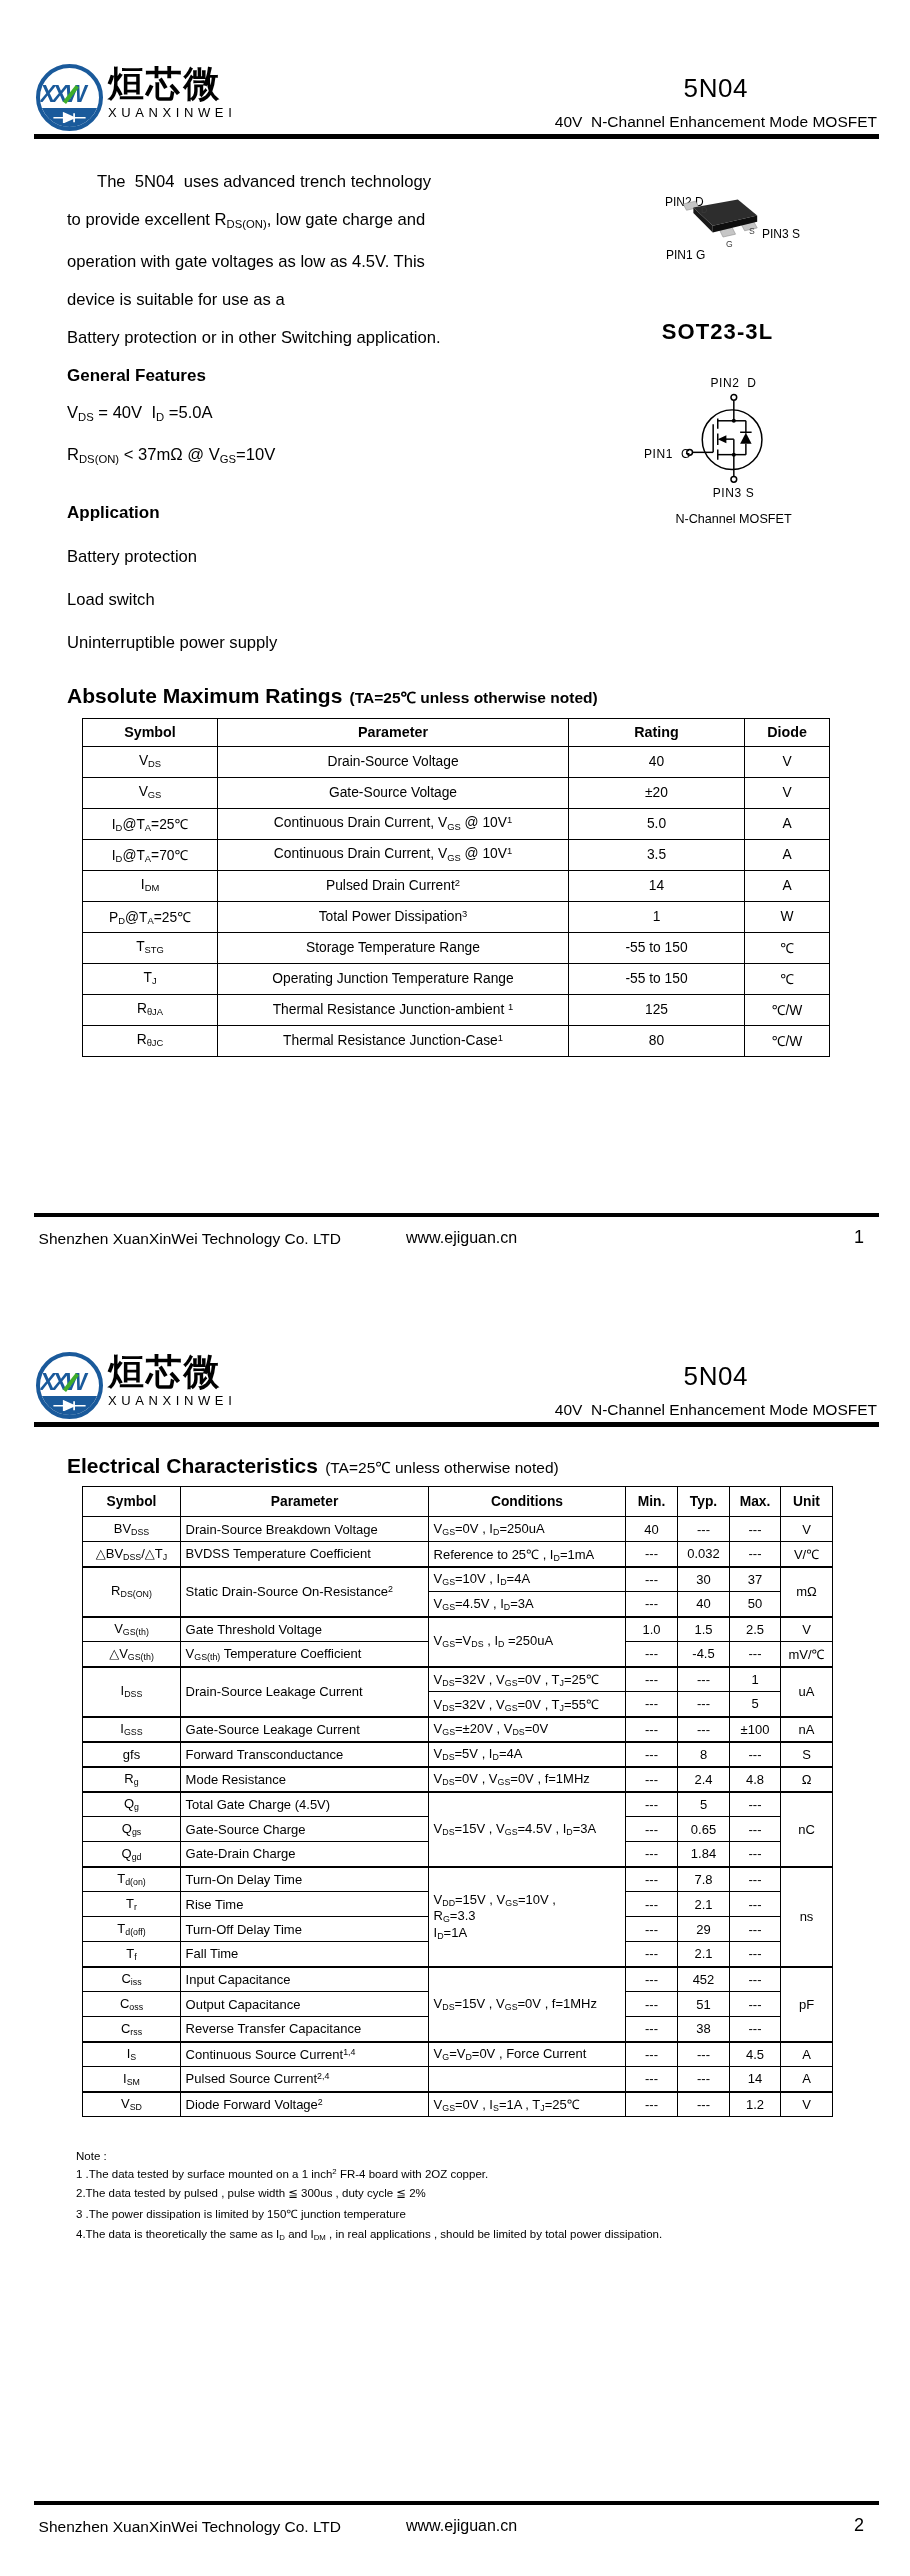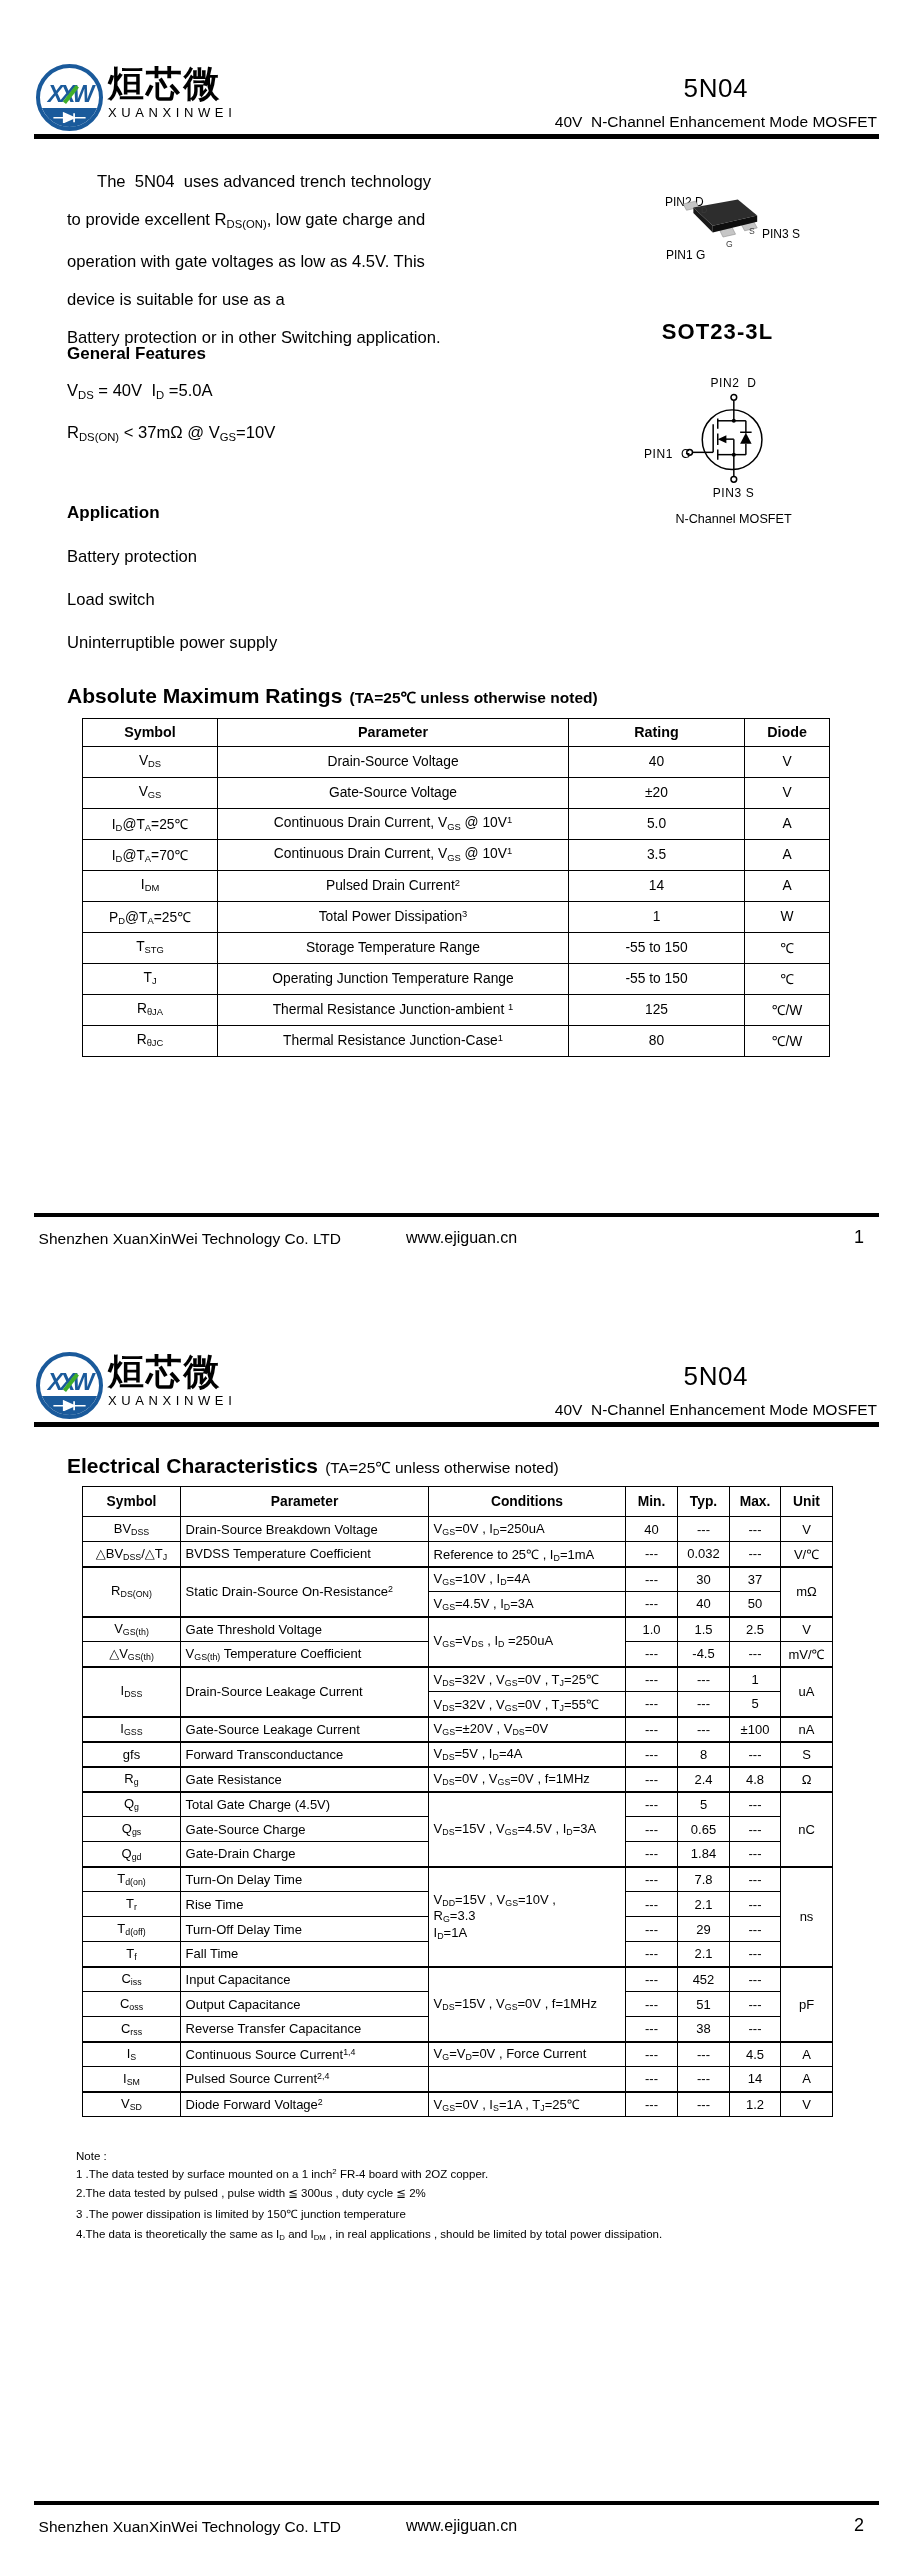--- a/index.html
+++ b/index.html
@@ -10,39 +10,39 @@
   .page { position:absolute; left:0; width:910px; height:1288px; background:#fff; }
   #page1 { top:0; }
   #page2 { top:1288px; }
 
   
   .doc-header { position:absolute; left:0; top:0; width:910px; height:141px; }
   .head-rule { position:absolute; left:34px; top:134px; width:845px; height:5.2px; background:#000; }
   .logo-wrap { position:absolute; left:36px; top:64px; width:67px; height:67px; }
   .logo-circle { box-sizing:border-box; width:67px; height:67px; border:4px solid #1a5a9b;
     border-radius:50%; position:relative; overflow:hidden; background:#fff; }
-  .logo-xxw { position:absolute; top:12.6px; left:0; width:100%; text-align:center;
+  .logo-xxw { position:absolute; top:12.6px; left:0; width:100%; text-align:left;
     font-size:23px; font-weight:bold; font-style:italic; color:#1a5a9b; letter-spacing:-2.9px; }
   .logo-slash { position:absolute; left:29px; top:16px; width:4px; height:20.7px;
     background:#3fae2a; transform:rotate(38deg); }
   .logo-band { position:absolute; bottom:0; left:0; width:100%; height:19.5px; background:#1a5a9b;
     display:flex; align-items:center; justify-content:center; }
   .diode-svg { width:37px; height:11.5px; stroke:#fff; fill:#fff; stroke-width:3; }
   .brand { position:absolute; left:108px; top:65px; }
   .brand-cn { font-size:36px; font-weight:bold; letter-spacing:1.7px; line-height:1.05; }
   .brand-en { font-size:13px; letter-spacing:4.6px; margin-top:2.3px; }
   .title-block { position:absolute; right:33px; top:73px; text-align:center; }
   .part { font-size:26px; letter-spacing:0.6px; }
   .subtitle { font-size:15.5px; margin-top:9.2px; white-space:pre-wrap; }
 
   
   .description { position:absolute; left:67px; top:173px; width:493px; font-size:16.6px; line-height:17px; }
   .desc-line { margin-bottom:20.7px; white-space:pre-wrap; }
   .desc-line.indent { padding-left:30px; }
-  .gf-block { position:absolute; left:67px; top:344px; font-size:16.6px; }
+  .gf-block { position:absolute; left:67px; top:366px; font-size:16.6px; }
   .app-block { position:absolute; left:67px; top:503px; font-size:16.6px; }
   .sub-head { font-weight:bold; font-size:17px; }
   .gf-block .sub-head { margin-bottom:17px; }
   .gf-block .text-line { margin-bottom:22px; white-space:pre-wrap; }
   .app-block .sub-head { margin-bottom:24px; }
   .app-block .text-line { margin-bottom:23px; white-space:pre-wrap; }
 
   
   .pkg-block { position:absolute; left:620px; top:179px; width:241px; height:166px; font-size:12px; }
   .pkg-label { position:absolute; white-space:pre-wrap; }
@@ -428,21 +428,21 @@
           <td>gfs</td>
           <td class="al">Forward Transconductance</td>
           <td class="al">V<sub>DS</sub>=5V , I<sub>D</sub>=4A</td>
           <td>---</td>
           <td>8</td>
           <td>---</td>
           <td>S</td>
         </tr>
         <tr class="thick">
           <td>R<sub>g</sub></td>
-          <td class="al">Gate Resistance</td>
+          <td class="al">Mode Resistance</td>
           <td class="al">V<sub>DS</sub>=0V , V<sub>GS</sub>=0V , f=1MHz</td>
           <td>---</td>
           <td>2.4</td>
           <td>4.8</td>
           <td>Ω</td>
         </tr>
         <tr class="thick">
           <td>Q<sub>g</sub></td>
           <td class="al">Total Gate Charge (4.5V)</td>
           <td rowspan="3" class="al">V<sub>DS</sub>=15V , V<sub>GS</sub>=4.5V , I<sub>D</sub>=3A</td>

